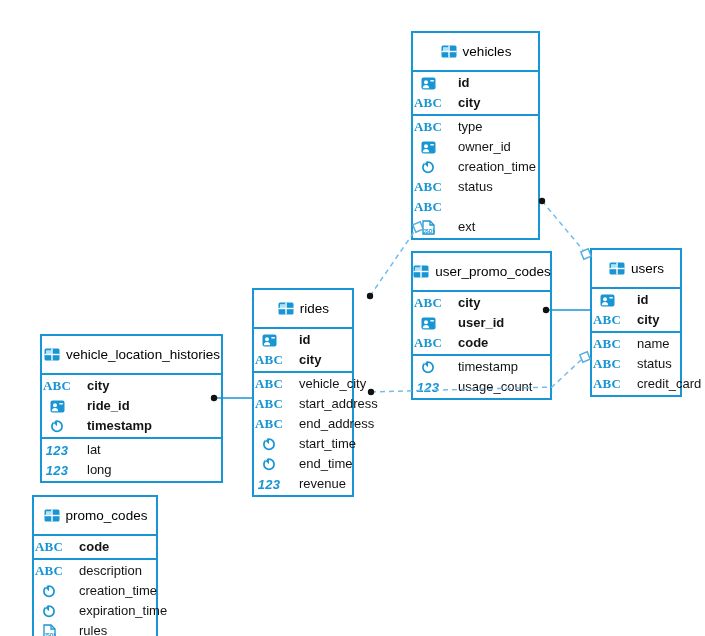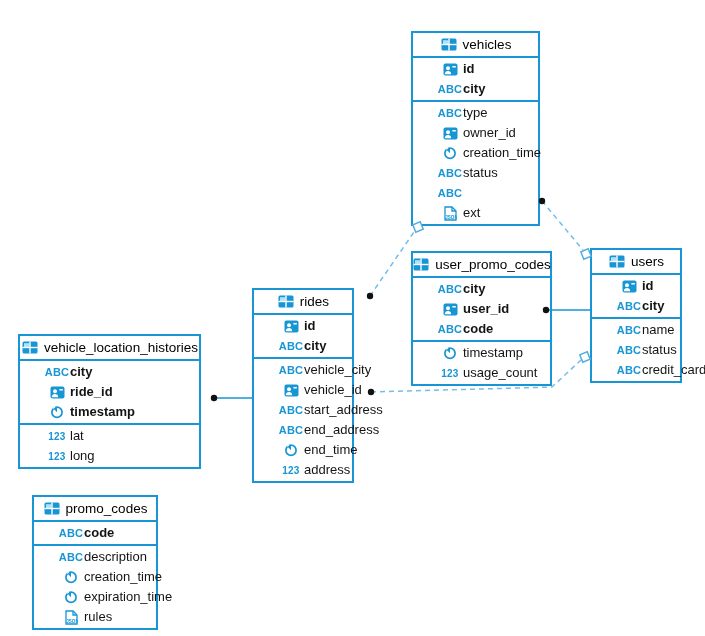--- a/index.html
+++ b/index.html
@@ -7,32 +7,32 @@
     position:relative;width:705px;height:636px;background:#ffffff;overflow:hidden;
     font-family:"Liberation Sans",sans-serif;
   }
   svg.rel-layer{position:absolute;left:0;top:0;pointer-events:none;}
   .table{
     position:absolute;background:#ffffff;border:2px solid #1795d4;box-sizing:border-box;
   }
   .table-header{
     display:flex;align-items:center;justify-content:center;gap:5px;
     height:23px;border-bottom:2px solid #1795d4;font-size:13.5px;color:#000;
-    white-space:nowrap;padding:0 4px;
+    white-space:nowrap;padding:7px 4px;
   }
   .pk-rows{border-bottom:2px solid #1795d4;padding:1px 0;}
   .field-rows{padding:1px 0;}
   .col-row{
-    display:flex;align-items:center;gap:4px;height:20px;padding:0 12px;
-    font-size:13px;color:#141414;white-space:nowrap;margin-left:16px;
+    display:flex;align-items:center;gap:21px;height:20px;padding:0 6px;
+    font-size:13px;color:#141414;white-space:nowrap;
   }
   .col-row.pk .col-name{font-weight:700;}
   .icon{display:inline-flex;align-items:center;justify-content:center;width:18px;flex:0 0 18px;}
-  .abc-glyph{font-size:11px;font-weight:700;color:#1795d4;letter-spacing:.2px;}
-  .num-glyph{font-size:10px;font-weight:700;color:#1795d4;letter-spacing:.2px;}
+  .abc-glyph{font-size:13px;font-weight:700;color:#1795d4;letter-spacing:.2px;font-family:Liberation Serif, serif;}
+  .num-glyph{font-size:13px;font-weight:700;color:#1795d4;letter-spacing:.2px;font-style:italic;}
   .col-name{line-height:20px;}
 </style>
 </head>
 <body>
 
 <div class="canvas">
   <div id="tables">
       <div class="table" style="left: 411px; top: 31px; width: 129px;">
     <div class="table-header">
       <span class="icon">
@@ -256,60 +256,59 @@
         </div>
     <div class="field-rows">
           <div class="col-row">
     <span class="icon">
               <span class="abc-glyph">ABC</span>
             </span>
     <span class="col-name">vehicle_city</span>
   </div>
           <div class="col-row">
     <span class="icon">
-              <svg width="15" height="13" viewBox="0 0 15 13">
-                <rect x="0.5" y="0.5" width="14" height="12" rx="2" fill="#1795d4"></rect>
-                <circle cx="5" cy="5.2" r="2" fill="#fff"></circle>
-                <path d="M1.8 11.2c0-1.9 1.5-3.1 3.2-3.1s3.2 1.2 3.2 3.1z" fill="#fff"></path>
-                <rect x="9.3" y="3" width="3.6" height="1.6" rx="0.5" fill="#fff"></rect>
-              </svg>
-            </span>
-    <span class="col-name">vehicle_id</span>
-  </div>
-          <div class="col-row">
-    <span class="icon">
               <span class="abc-glyph">ABC</span>
             </span>
     <span class="col-name">start_address</span>
   </div>
           <div class="col-row">
     <span class="icon">
               <span class="abc-glyph">ABC</span>
             </span>
     <span class="col-name">end_address</span>
   </div>
           <div class="col-row">
     <span class="icon">
               <svg width="14" height="14" viewBox="0 0 14 14">
                 <circle cx="7" cy="7.2" r="5.1" fill="none" stroke="#1795d4" stroke-width="1.7"></circle>
                 <path d="M7 7.2 L3.4 3.6 A5.1 5.1 0 0 1 7 2.1 Z" fill="#1795d4"></path>
                 <path d="M3.2 3.4 L4.9 1.9" stroke="#fff" stroke-width="1.2"></path>
               </svg>
             </span>
+    <span class="col-name">start_time</span>
+  </div>
+          <div class="col-row">
+    <span class="icon">
+              <svg width="14" height="14" viewBox="0 0 14 14">
+                <circle cx="7" cy="7.2" r="5.1" fill="none" stroke="#1795d4" stroke-width="1.7"></circle>
+                <path d="M7 7.2 L3.4 3.6 A5.1 5.1 0 0 1 7 2.1 Z" fill="#1795d4"></path>
+                <path d="M3.2 3.4 L4.9 1.9" stroke="#fff" stroke-width="1.2"></path>
+              </svg>
+            </span>
     <span class="col-name">end_time</span>
   </div>
           <div class="col-row">
     <span class="icon">
               <span class="num-glyph">123</span>
             </span>
-    <span class="col-name">address</span>
-  </div>
-        </div>
-  </div>
-      <div class="table" style="left: 18px; top: 334px; width: 183px;">
+    <span class="col-name">revenue</span>
+  </div>
+        </div>
+  </div>
+      <div class="table" style="left: 40px; top: 334px; width: 183px;">
     <div class="table-header">
       <span class="icon">
             <svg width="16" height="13" viewBox="0 0 16 13">
               <rect x="0.5" y="0.5" width="15" height="12" rx="1.5" fill="#1795d4"></rect>
               <rect x="2" y="2.2" width="5.3" height="3.9" fill="#aee2f5"></rect>
               <line x1="0.5" y1="6.5" x2="15.5" y2="6.5" stroke="#fff" stroke-width="1.4"></line>
               <line x1="8" y1="0.5" x2="8" y2="12.5" stroke="#fff" stroke-width="1.4"></line>
             </svg>
           </span>
       <span class="table-name">vehicle_location_histories</span>

